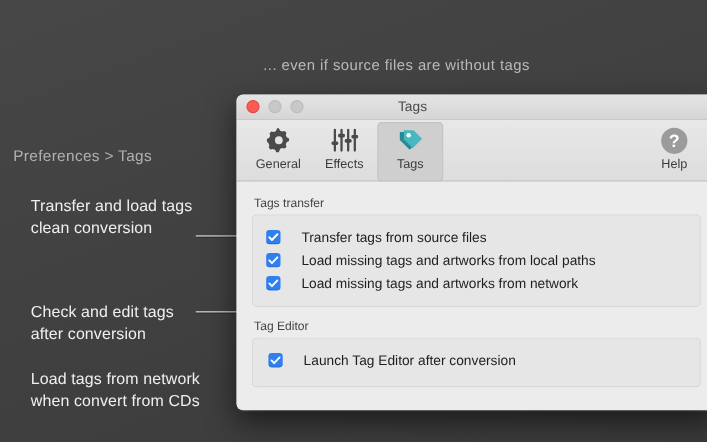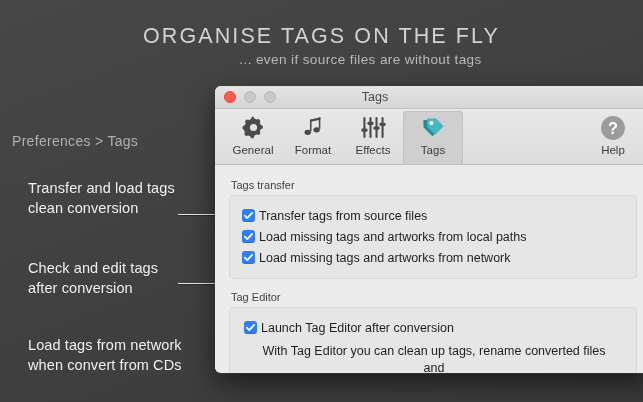--- a/index.html
+++ b/index.html
@@ -54,21 +54,21 @@
   }
   .callout {
     position: absolute;
     left: 28px;
     color: #efefef;
     font-size: 14.5px;
     line-height: 20px;
     letter-spacing: 0.1px;
   }
   #callout-1 { top: 178px; }
-  #callout-2 { top: 258px; }
+  #callout-2 { top: 274px; }
   #callout-3 { top: 335px; }
 
   .leader-line {
     position: absolute;
     height: 1px;
     background: #e8e8e8;
     box-shadow: 0 1px 0 rgba(0,0,0,0.35);
   }
   #leader-1 { left: 178px; top: 214px; width: 44px; }
   #leader-2 { left: 178px; top: 283px; width: 44px; }
@@ -165,21 +165,21 @@
     border: 1px solid #d9d9d9;
     border-radius: 4px;
     padding: 9px 12px 10px 12px;
   }
   .group-box.tag-editor { padding-bottom: 13px; margin-bottom: 0; padding-left: 14px; }
   .group-spacer { height: 12px; }
 
   .cb-row {
     display: flex;
     align-items: center;
-    gap: 4px;
+    gap: 19px;
     height: 21px;
   }
   .checkbox {
     width: 13px; height: 13px;
     border-radius: 3px;
     background: #2f7ff0;
     position: relative;
     flex: 0 0 auto;
     box-shadow: inset 0 -1px 0 rgba(0,0,0,0.12);
   }
@@ -195,21 +195,20 @@
     line-height: 17px;
     margin-top: 5px;
     padding: 0 16px;
   }
 </style>
 </head>
 <body>
 
 <div id="promo-root">
 
-  <div class="headline">ORGANISE  TAGS  ON  THE  FLY</div>
   <div class="subheadline">... even if source files are without tags</div>
 
   <div class="breadcrumb">Preferences &gt; Tags</div>
 
   <div class="callout" id="callout-1">
     <div>Transfer and load tags</div>
     <div>clean conversion</div>
   </div>
   <div class="callout" id="callout-2">
     <div>Check and edit tags</div>
@@ -239,31 +238,20 @@
       <div class="tb-item">
         <div class="tb-icon">
           <svg width="25" height="25" viewBox="0 0 24 24">
             <path fill="#4a4a4a" d="M12 1.6l1.1 2.1a8.6 8.6 0 011.7.7l2.3-.5 1.5 1.5-.5 2.3c.3.5.5 1.1.7 1.7l2.1 1.1v2.2l-2.1 1.1c-.2.6-.4 1.2-.7 1.7l.5 2.3-1.5 1.5-2.3-.5c-.5.3-1.1.5-1.7.7L12 22.4l-2.2-.0-1.1-2.1a8.6 8.6 0 01-1.7-.7l-2.3.5-1.5-1.5.5-2.3a8.6 8.6 0 01-.7-1.7L1.6 13.1v-2.2l2.1-1.1c.2-.6.4-1.2.7-1.7l-.5-2.3 1.5-1.5 2.3.5c.5-.3 1.1-.5 1.7-.7L10.5 1.6z"></path>
             <circle cx="12" cy="12" r="3.4" fill="#e2e2e2"></circle>
           </svg>
         </div>
         <div class="tb-label">General</div>
       </div>
 
-      <div class="tb-item">
-        <div class="tb-icon">
-          <svg width="25" height="25" viewBox="0 0 24 24">
-            <path fill="#4a4a4a" d="M9.4 4.2l9.2-2v2.3l-9.2 2z"></path>
-            <path fill="#4a4a4a" d="M8.6 4.4h1.5v11.2H8.6zM17.1 2.5h1.5v10.6h-1.5z"></path>
-            <ellipse cx="6.5" cy="16.6" rx="3.1" ry="2.5" fill="#4a4a4a"></ellipse>
-            <ellipse cx="15" cy="14.2" rx="3.1" ry="2.5" fill="#4a4a4a"></ellipse>
-          </svg>
-        </div>
-        <div class="tb-label">Format</div>
-      </div>
 
       <div class="tb-item">
         <div class="tb-icon">
           <svg width="25" height="25" viewBox="0 0 24 24">
             <g fill="#4a4a4a">
               <rect x="2.3" y="2" width="2" height="20" rx="1"></rect>
               <rect x="8.1" y="2" width="2" height="20" rx="1"></rect>
               <rect x="13.9" y="2" width="2" height="20" rx="1"></rect>
               <rect x="19.7" y="2" width="2" height="20" rx="1"></rect>
               <rect x="0.3" y="13" width="6" height="3.1" rx="1.3"></rect>
@@ -340,23 +328,19 @@
 
         <div class="cb-row">
           <span class="checkbox">
             <svg width="11" height="11" viewBox="0 0 12 12">
                 <path d="M2 6.2l2.6 2.7L10 3.2" stroke="#ffffff" stroke-width="1.9" fill="none" stroke-linecap="round" stroke-linejoin="round"></path>
               </svg>
           </span>
           <span class="cb-label">Launch Tag Editor after conversion</span>
         </div>
 
-        <div class="editor-desc">
-          <div>With Tag Editor you can clean up tags, rename converted files and</div>
-
-        </div>
 
       </div>
 
     </div>
 
   </div>
 </div>
 
 </body></html>

